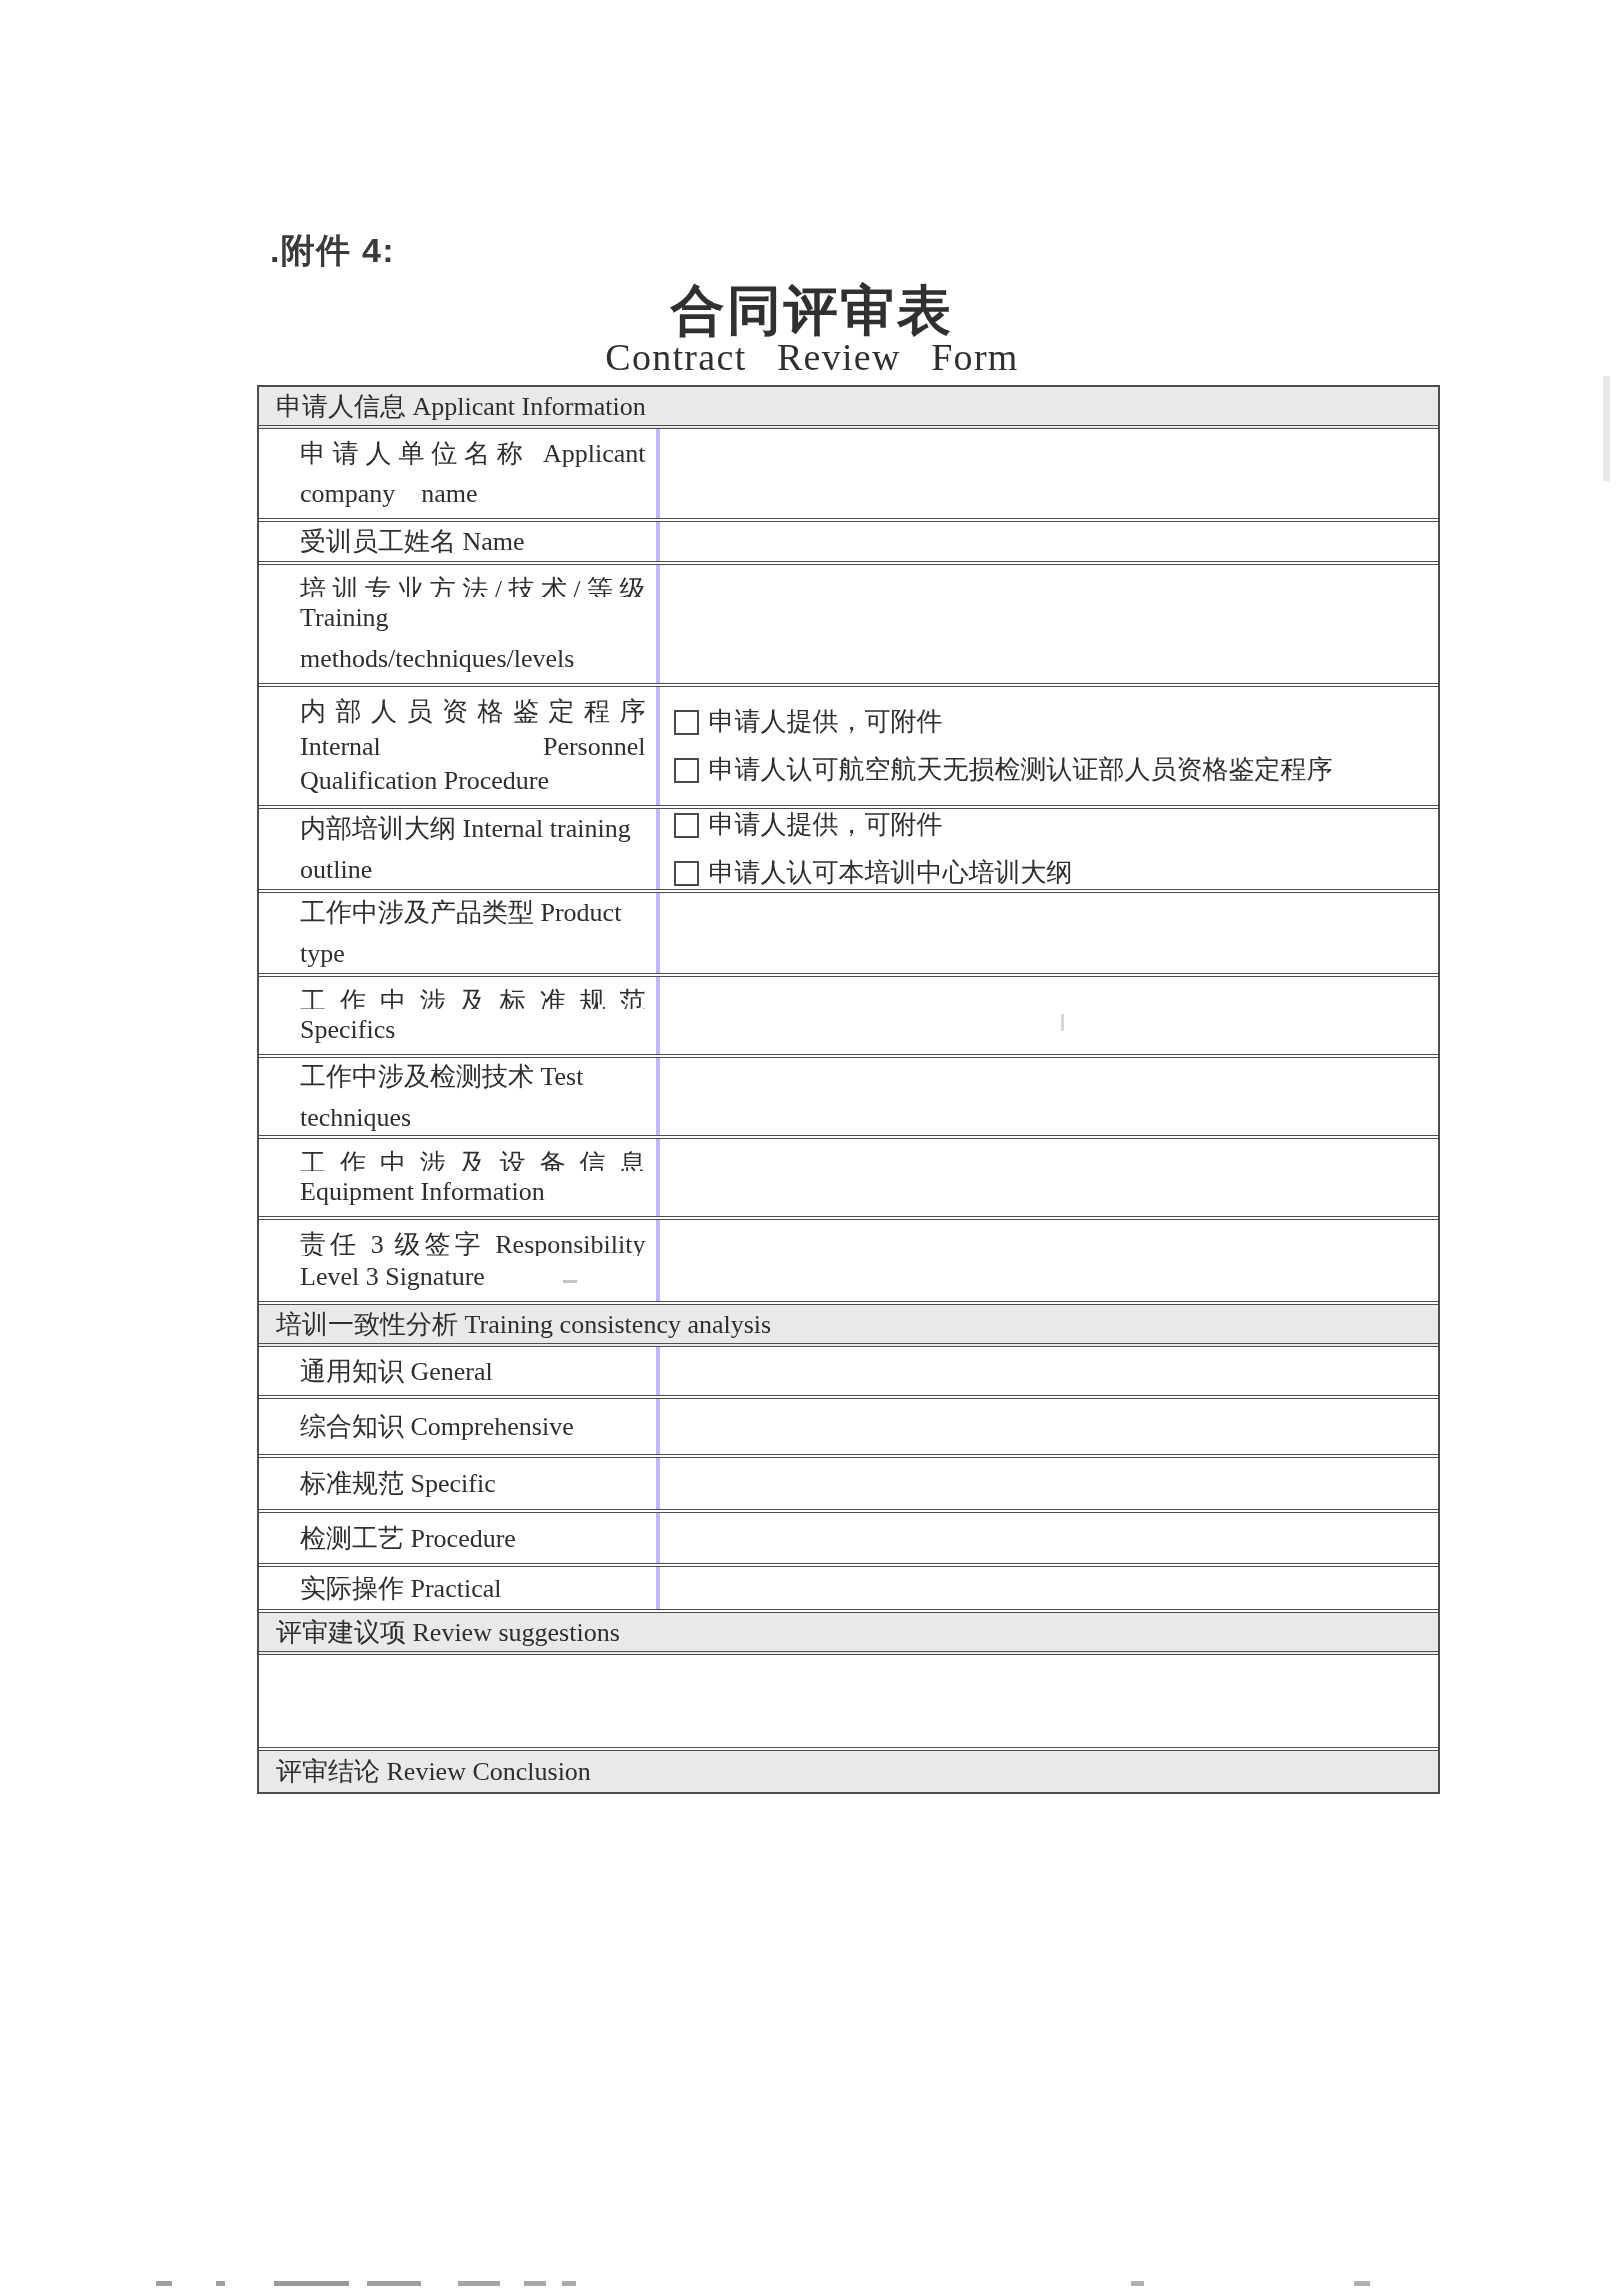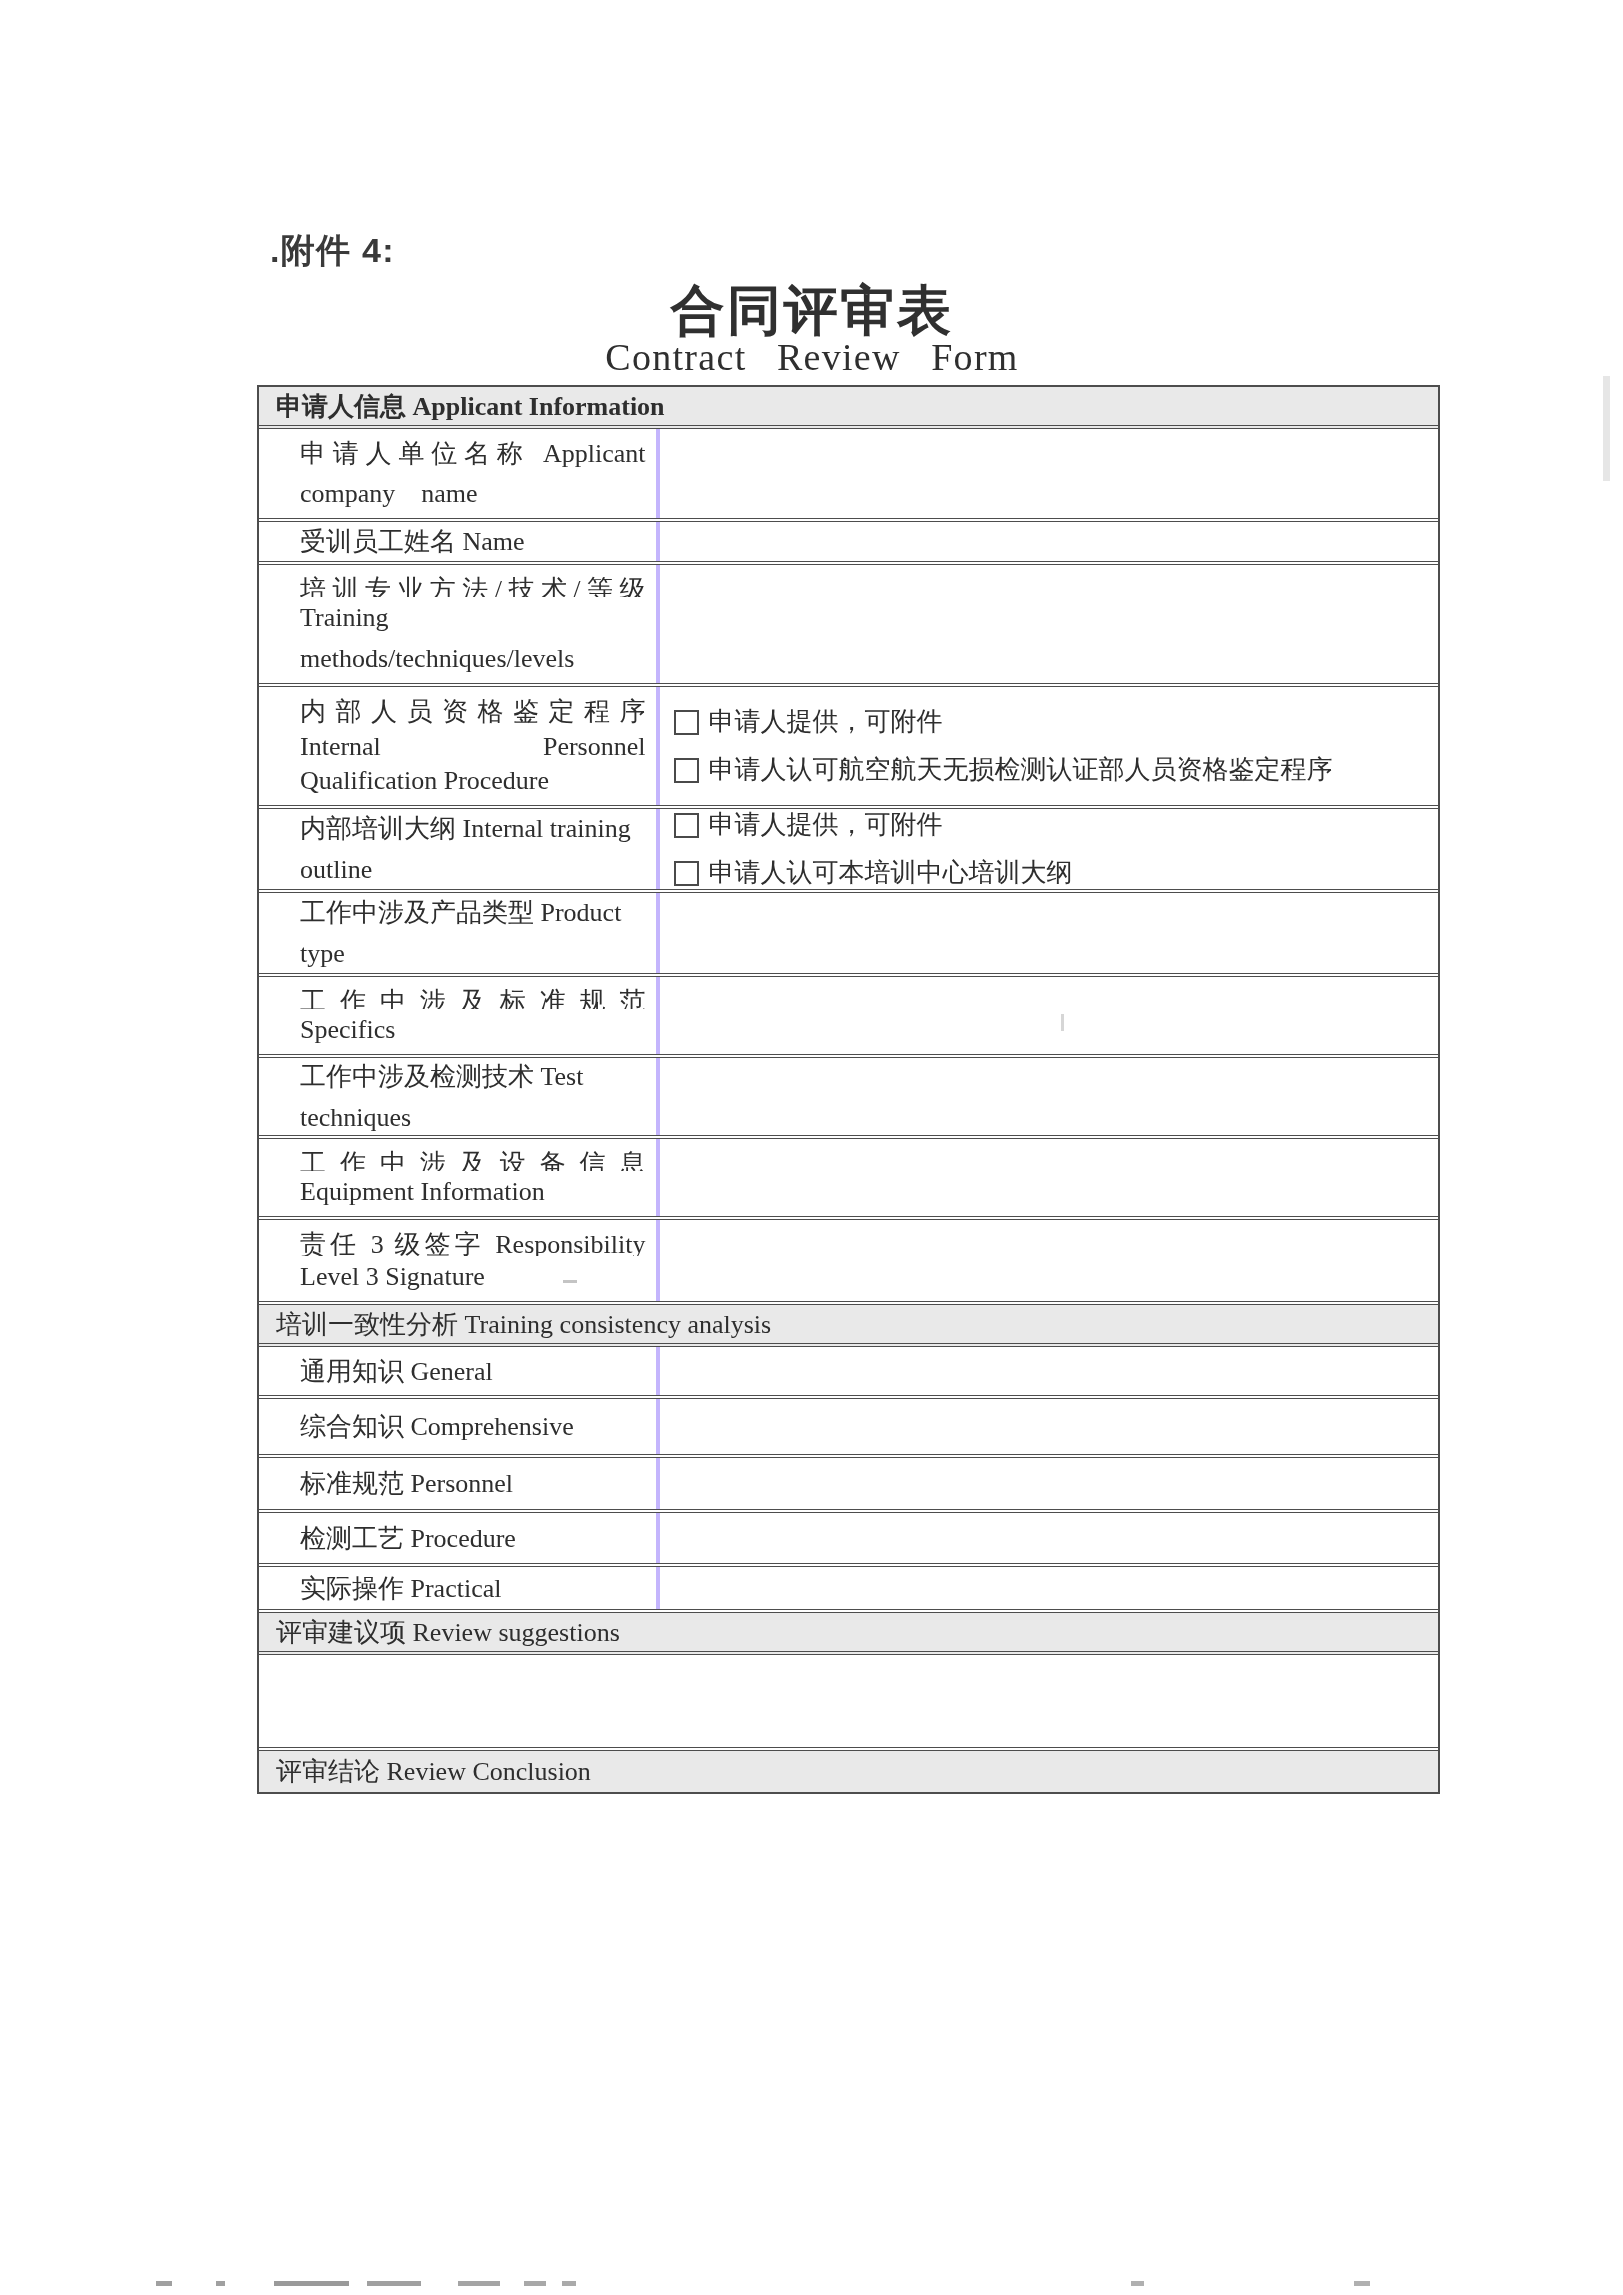--- a/index.html
+++ b/index.html
@@ -60,21 +60,21 @@
   .artifact{position:absolute;}
 </style>
 </head>
 <body>
 
 <div class="attachment">.附件 4:</div>
 <div class="title">合同评审表</div>
 <div class="subtitle">Contract  Review  Form</div>
 
 <div class="form" id="form-table">
-    <div class="row section-row" style="height: 42px; font-weight: bold;">
+    <div class="row section-row" style="height: 42px;">
       <span>申请人信息 Applicant Information</span>
     </div>
     <div class="row" style="height: 93px;">
       <div class="label-cell">
         <div class="label-line spread">申请人单位名称 Applicant</div>
         <div class="label-line">company    name</div>
       </div>
       <div class="value-cell"></div>
     </div>
     <div class="row" style="height: 43px;">
@@ -169,21 +169,21 @@
       <div class="value-cell"></div>
     </div>
     <div class="row" style="height: 59px;">
       <div class="label-cell">
         <div class="label-line">综合知识 Comprehensive</div>
       </div>
       <div class="value-cell"></div>
     </div>
     <div class="row" style="height: 55px;">
       <div class="label-cell">
-        <div class="label-line">标准规范 Personnel</div>
+        <div class="label-line">标准规范 Specific</div>
       </div>
       <div class="value-cell"></div>
     </div>
     <div class="row" style="height: 54px;">
       <div class="label-cell">
         <div class="label-line">检测工艺 Procedure</div>
       </div>
       <div class="value-cell"></div>
     </div>
     <div class="row" style="height: 46px;">

